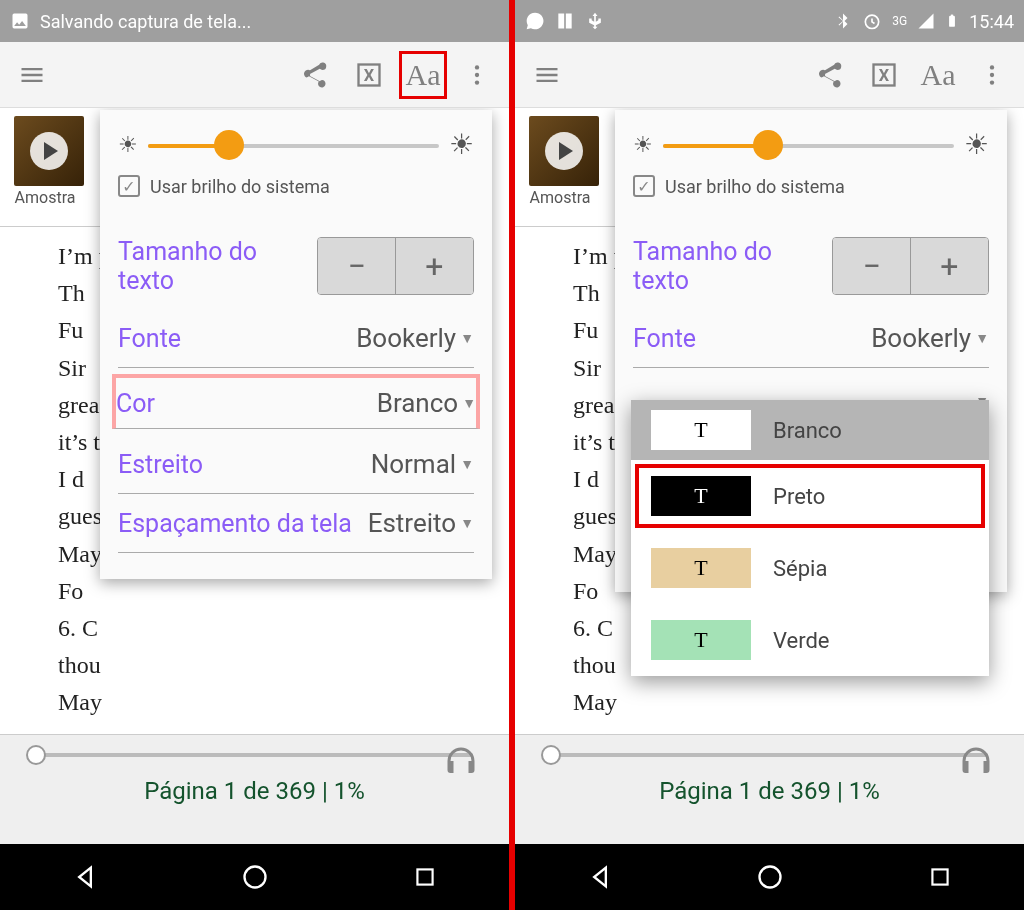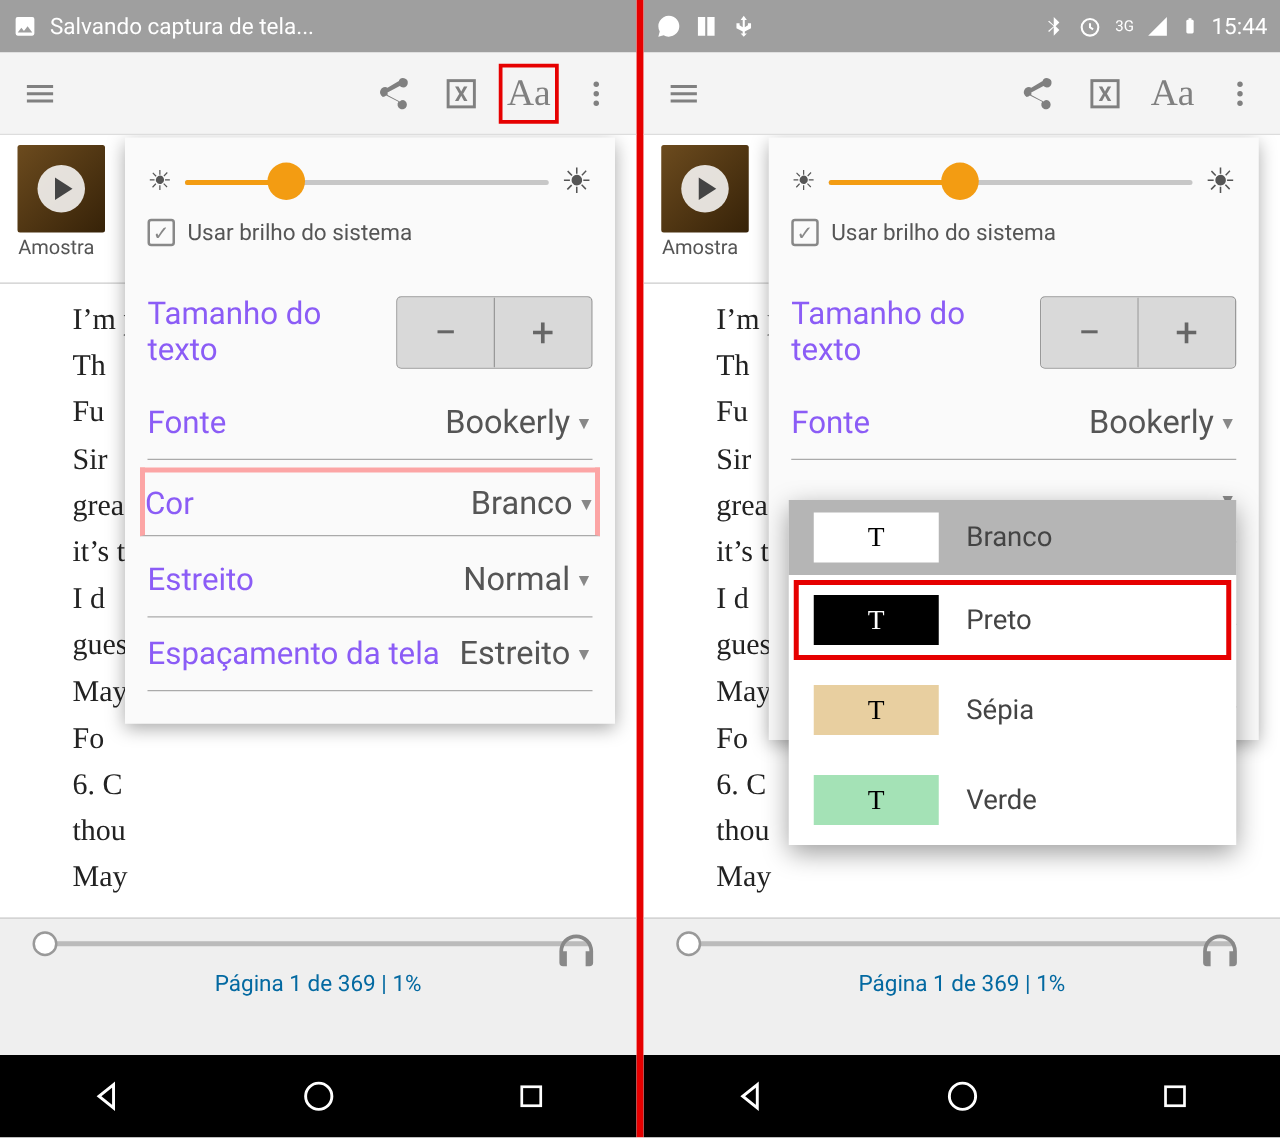--- a/index.html
+++ b/index.html
@@ -53,21 +53,21 @@
   .c-head{background:#b5b5b5;height:60px;display:flex;align-items:center;padding-left:20px;gap:22px}
   .c-item{height:72px;display:flex;align-items:center;padding-left:20px;gap:22px}
   .swatch{width:100px;height:40px;display:flex;align-items:center;justify-content:center;font-family:Georgia,serif;font-size:22px}
   .c-name{font-size:22px;color:#444}
   .c-hl{outline:4px solid #e60000;outline-offset:-8px}
   
   .footer{height:110px;background:#efefef;border-top:1px solid #ccc;display:flex;flex-direction:column;align-items:center;position:relative}
   .progress{width:86%;margin-top:18px;height:4px;background:#bbb;border-radius:2px;position:relative}
   .pthumb{position:absolute;left:0;top:50%;transform:translate(-50%,-50%);width:20px;height:20px;border-radius:50%;background:#fff;border:2px solid #999}
   .headph{position:absolute;right:30px;top:8px;color:#888}
-  .pageinfo{margin-top:20px;color:#0369a1;font-size:18px}
+  .pageinfo{margin-top:20px;color:#14532d;font-size:24px}
   
   .nav{height:66px;background:#000;display:flex;align-items:center;justify-content:space-around}
   .nav svg{fill:#fff}
 </style>
 </head>
 <body>
 
 <div class="stage">
 
   <div class="phone">

